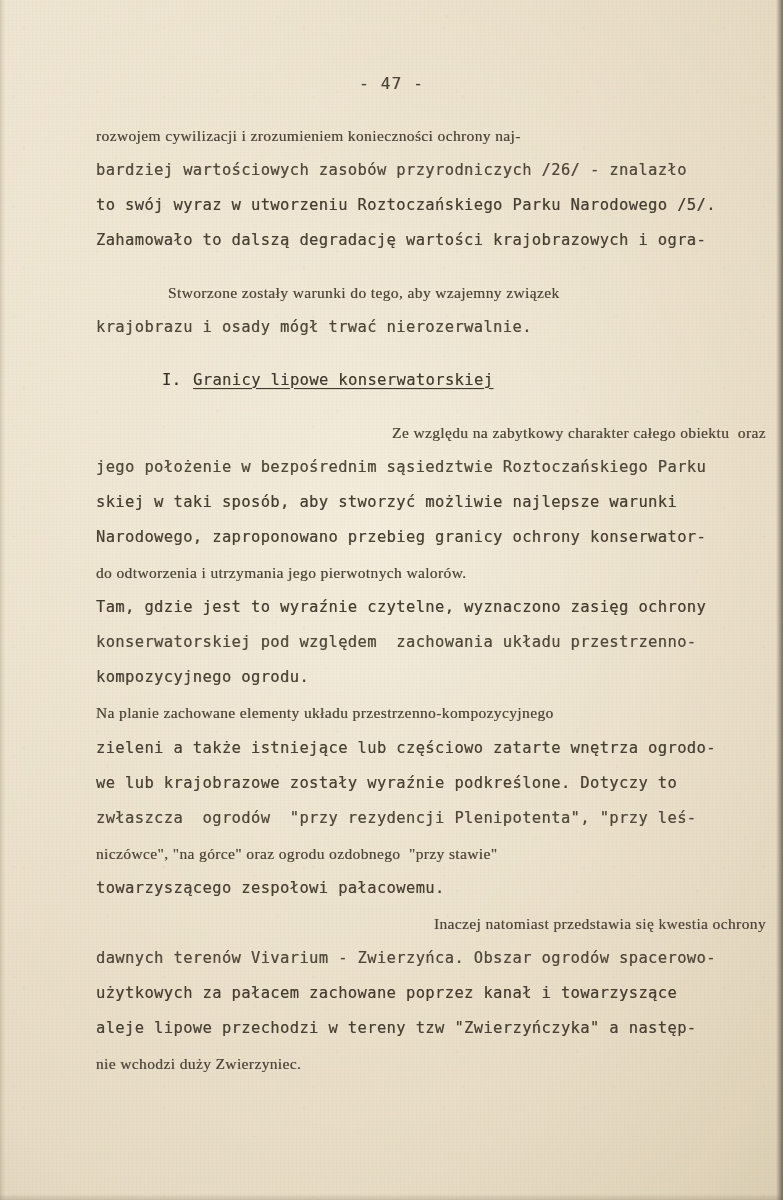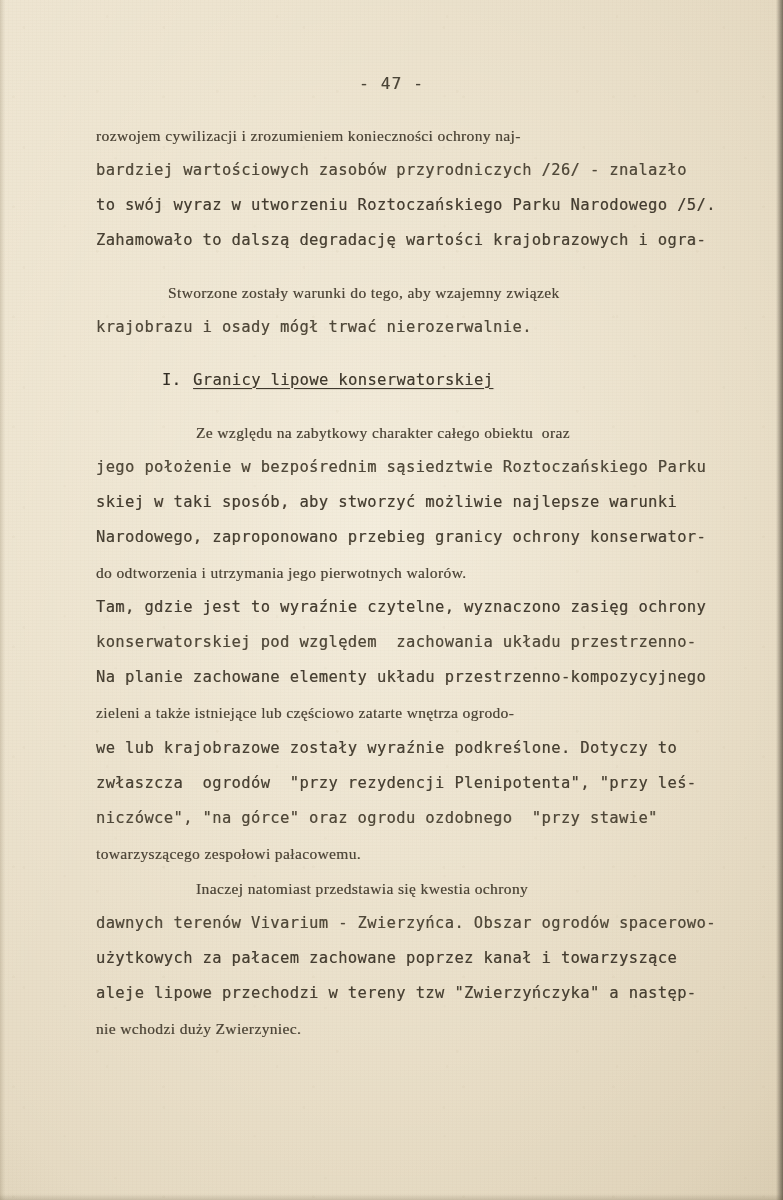--- a/index.html
+++ b/index.html
@@ -107,21 +107,21 @@
     text-shadow:
        0.35px 0.25px 0.5px rgba(96,84,62,0.50),
       -0.25px 0.15px 0.5px rgba(120,106,80,0.25);
   }
   
   .ln:nth-child(3n)   { color: #433c31; }
   .ln:nth-child(4n+1) { color: #4c4539; font-family: Liberation Serif, serif; }
   .ln:nth-child(5n+2) { color: #4f483a; }
 
   .ind-s { padding-left: 72px; }   
-  .ind-m { padding-left: 100px; }  
+  .ind-m { padding-left: 100px; text-align: right; }  
 
   .heading {
     height: 35.1px;
     line-height: 35.1px;
     font-size: 15.4px;
     letter-spacing: 0.42px;
     color: #3f392e;
     white-space: pre;
     padding-left: 66px;
     text-shadow: 0.35px 0.25px 0.5px rgba(96,84,62,0.55);
@@ -175,20 +175,21 @@
       <div class="gap-half"></div>
 
       <div>
         <div class="ln ind-m">Ze względu na zabytkowy charakter całego obiektu  oraz</div>
         <div class="ln">jego położenie w bezpośrednim sąsiedztwie Roztoczańskiego Parku</div>
         <div class="ln">skiej w taki sposób, aby stworzyć możliwie najlepsze warunki</div>
         <div class="ln">Narodowego, zaproponowano przebieg granicy ochrony konserwator-</div>
         <div class="ln">do odtworzenia i utrzymania jego pierwotnych walorów.</div>
         <div class="ln">Tam, gdzie jest to wyraźnie czytelne, wyznaczono zasięg ochrony</div>
         <div class="ln">konserwatorskiej pod względem  zachowania układu przestrzenno-</div>
+        <div class="ln">kompozycyjnego ogrodu.</div>
         <div class="ln">Na planie zachowane elementy układu przestrzenno-kompozycyjnego</div>
         <div class="ln">zieleni a także istniejące lub częściowo zatarte wnętrza ogrodo-</div>
         <div class="ln">we lub krajobrazowe zostały wyraźnie podkreślone. Dotyczy to</div>
         <div class="ln">zwłaszcza  ogrodów  "przy rezydencji Plenipotenta", "przy leś-</div>
         <div class="ln">niczówce", "na górce" oraz ogrodu ozdobnego  "przy stawie"</div>
         <div class="ln">towarzyszącego zespołowi pałacowemu.</div>
       </div>
 
       <div>
         <div class="ln ind-m">Inaczej natomiast przedstawia się kwestia ochrony</div>

